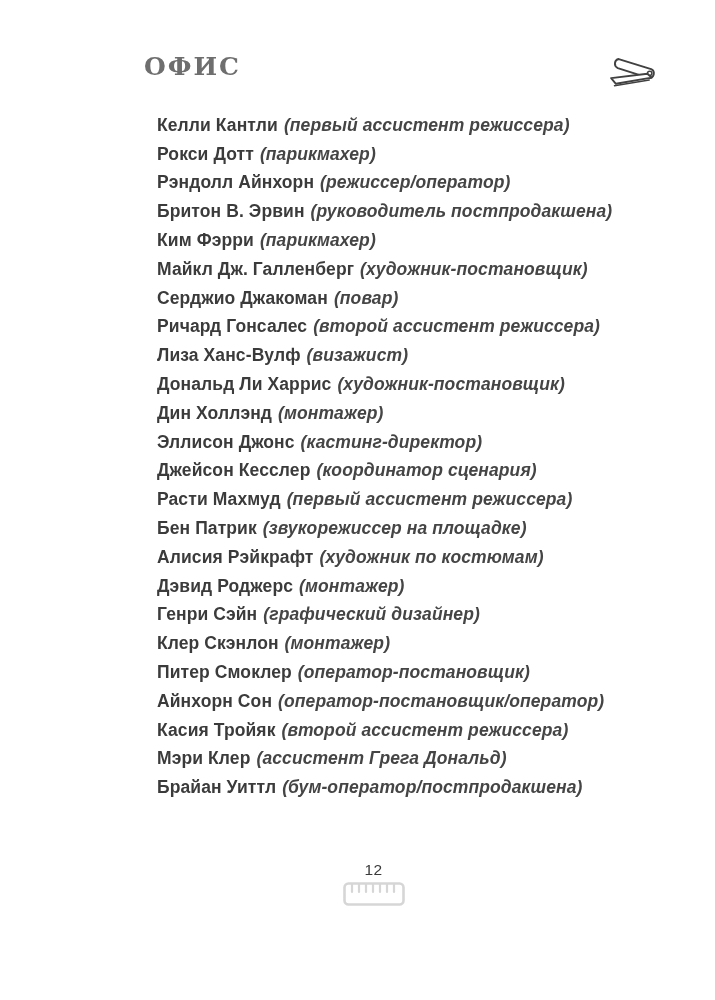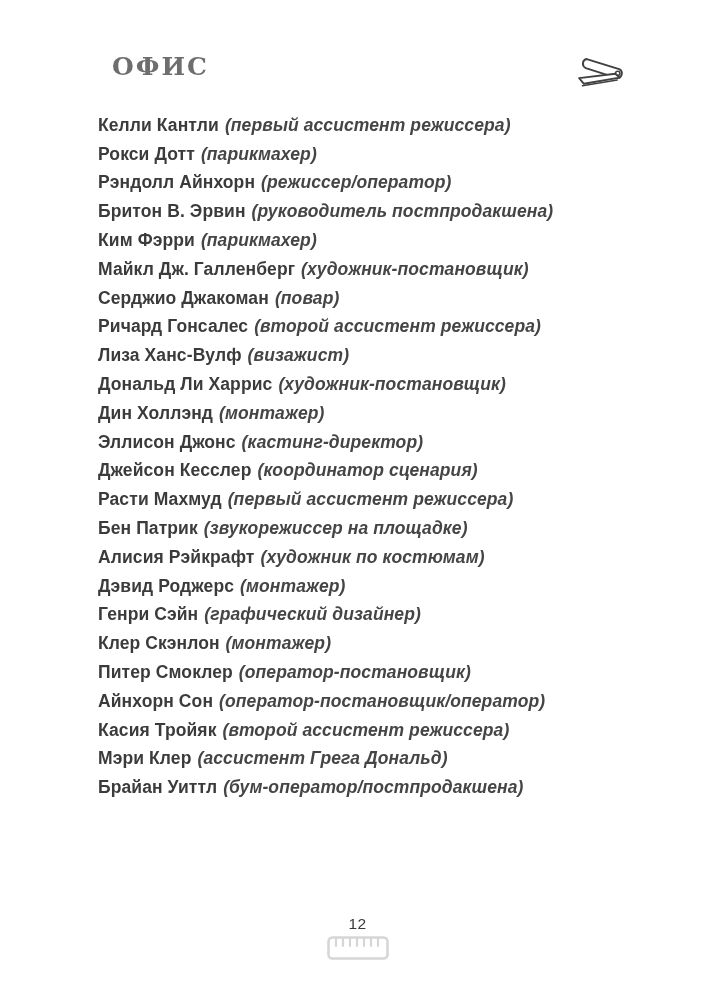--- a/index.html
+++ b/index.html
@@ -8,41 +8,42 @@
     height: 1000px;
     background: #ffffff;
     position: relative;
     font-family: "Liberation Sans", sans-serif;
     overflow: hidden;
   }
   .page {
     position: absolute;
     inset: 0;
     background: #ffffff;
+    margin-left: 32px;
   }
   .page-title {
     position: absolute;
     left: 112px;
     top: 52px;
     font-family: "DejaVu Serif", serif;
     font-weight: 700;
     font-size: 25px;
     letter-spacing: 2px;
     color: #6e6e6e;
   }
   .stapler-wrap {
     position: absolute;
     left: 575px;
     top: 50px;
     width: 54px;
     height: 40px;
   }
   .people-list {
     position: absolute;
-    left: 98px;
+    left: 125px;
     top: 111px;
     right: 40px;
   }
   .person-row {
     height: 28.8px;
     display: flex;
     align-items: center;
     white-space: nowrap;
     font-size: 17.5px;
     color: #3b3b3b;
@@ -55,21 +56,21 @@
     font-style: italic;
     font-weight: 700;
     color: #454545;
     margin-left: 6px;
     letter-spacing: 0.1px;
   }
   .footer {
     position: absolute;
     left: 0;
     right: 0;
-    top: 915px;
+    top: 861px;
     text-align: center;
   }
   .page-number {
     font-size: 15.5px;
     color: #3a3a3a;
     letter-spacing: 0.5px;
   }
   .ruler-wrap {
     margin-top: 3px;
     display: inline-block;

